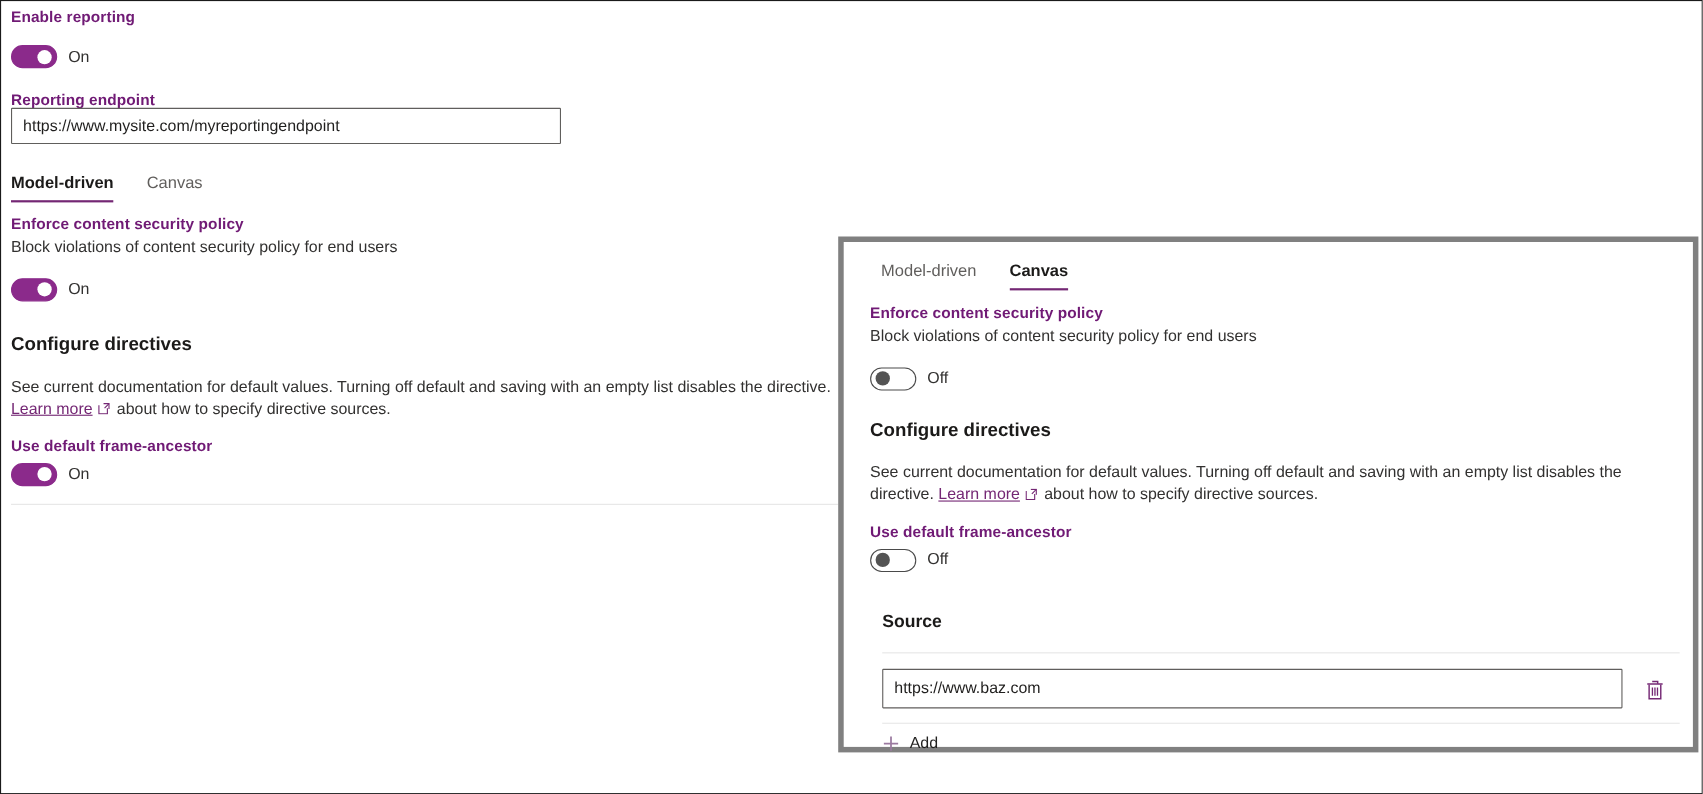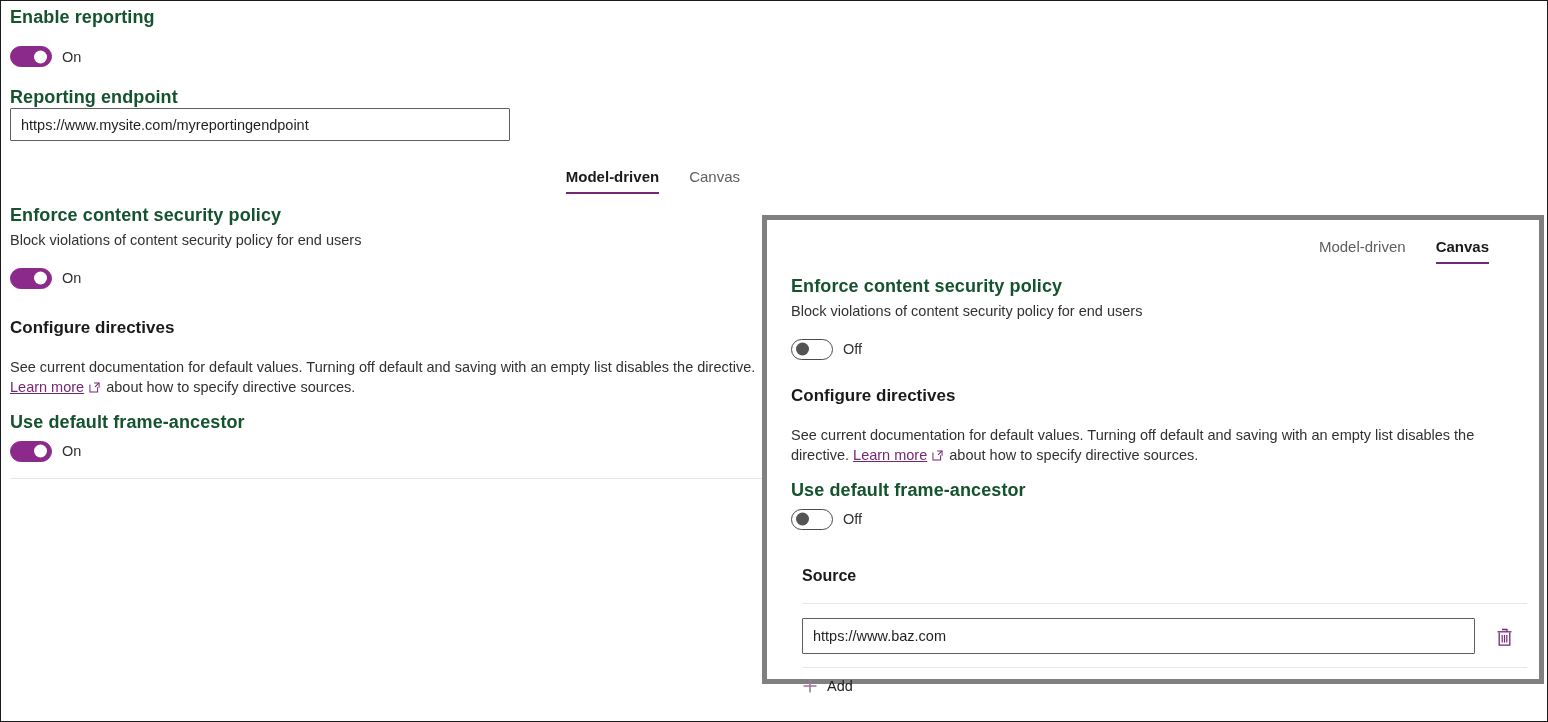--- a/index.html
+++ b/index.html
@@ -16,23 +16,23 @@
     width: 1548px;
     height: 722px;
     background: #ffffff;
     box-sizing: border-box;
     border: 1px solid #1a1a1a;
     overflow: hidden;
   }
 
   
   .field-label {
-    font-size: 18px;
+    font-size: 14px;
     font-weight: 700;
-    color: #14532d;
+    color: #701a75;
     letter-spacing: 0.1px;
   }
   .field-desc {
     font-size: 14.5px;
     font-weight: 400;
     color: #323130;
     line-height: 1.42;
   }
   .section-head {
     font-size: 17px;
@@ -111,21 +111,20 @@
     color: #201f1e;
     padding: 0 10px;
     border-radius: 1px;
     outline: none;
   }
 
   
   .tabs {
     display: flex;
     align-items: flex-start;
-    justify-content: flex-end;
   }
   .tab {
     position: relative;
     padding: 0 0 9px 0;
     margin-right: 30px;
     font-size: 15px;
     color: #605e5c;
     cursor: pointer;
     white-space: nowrap;
   }

